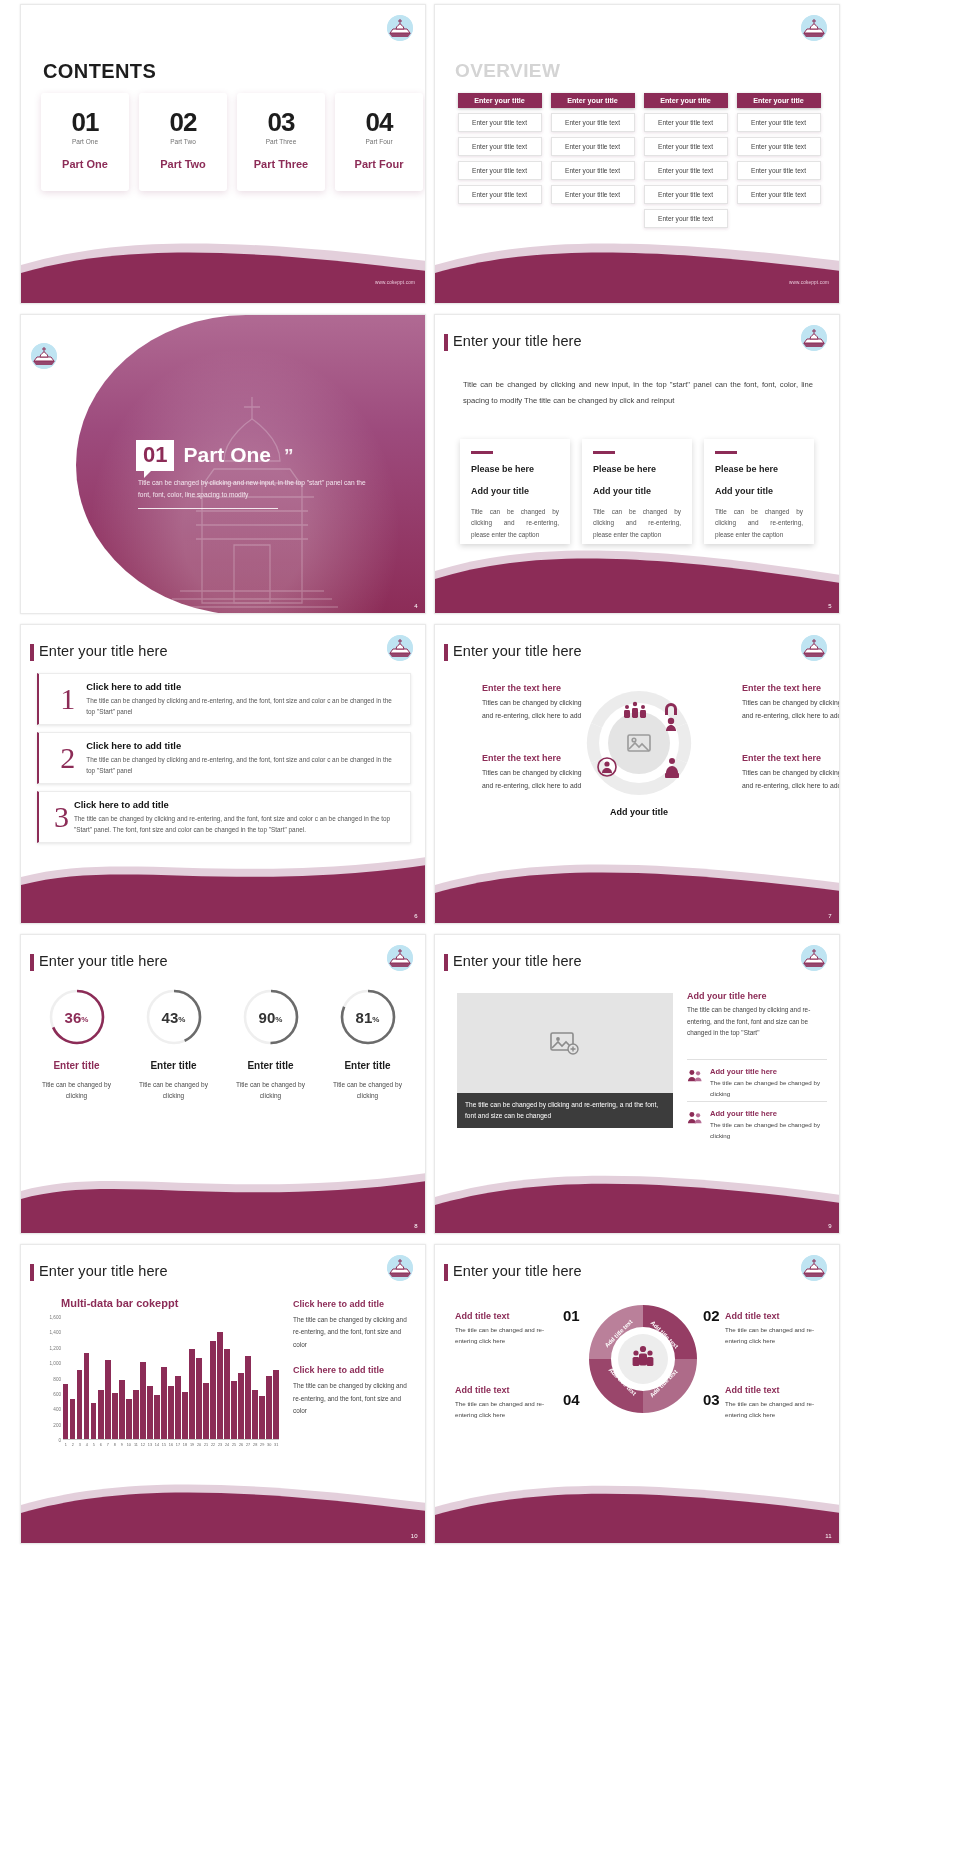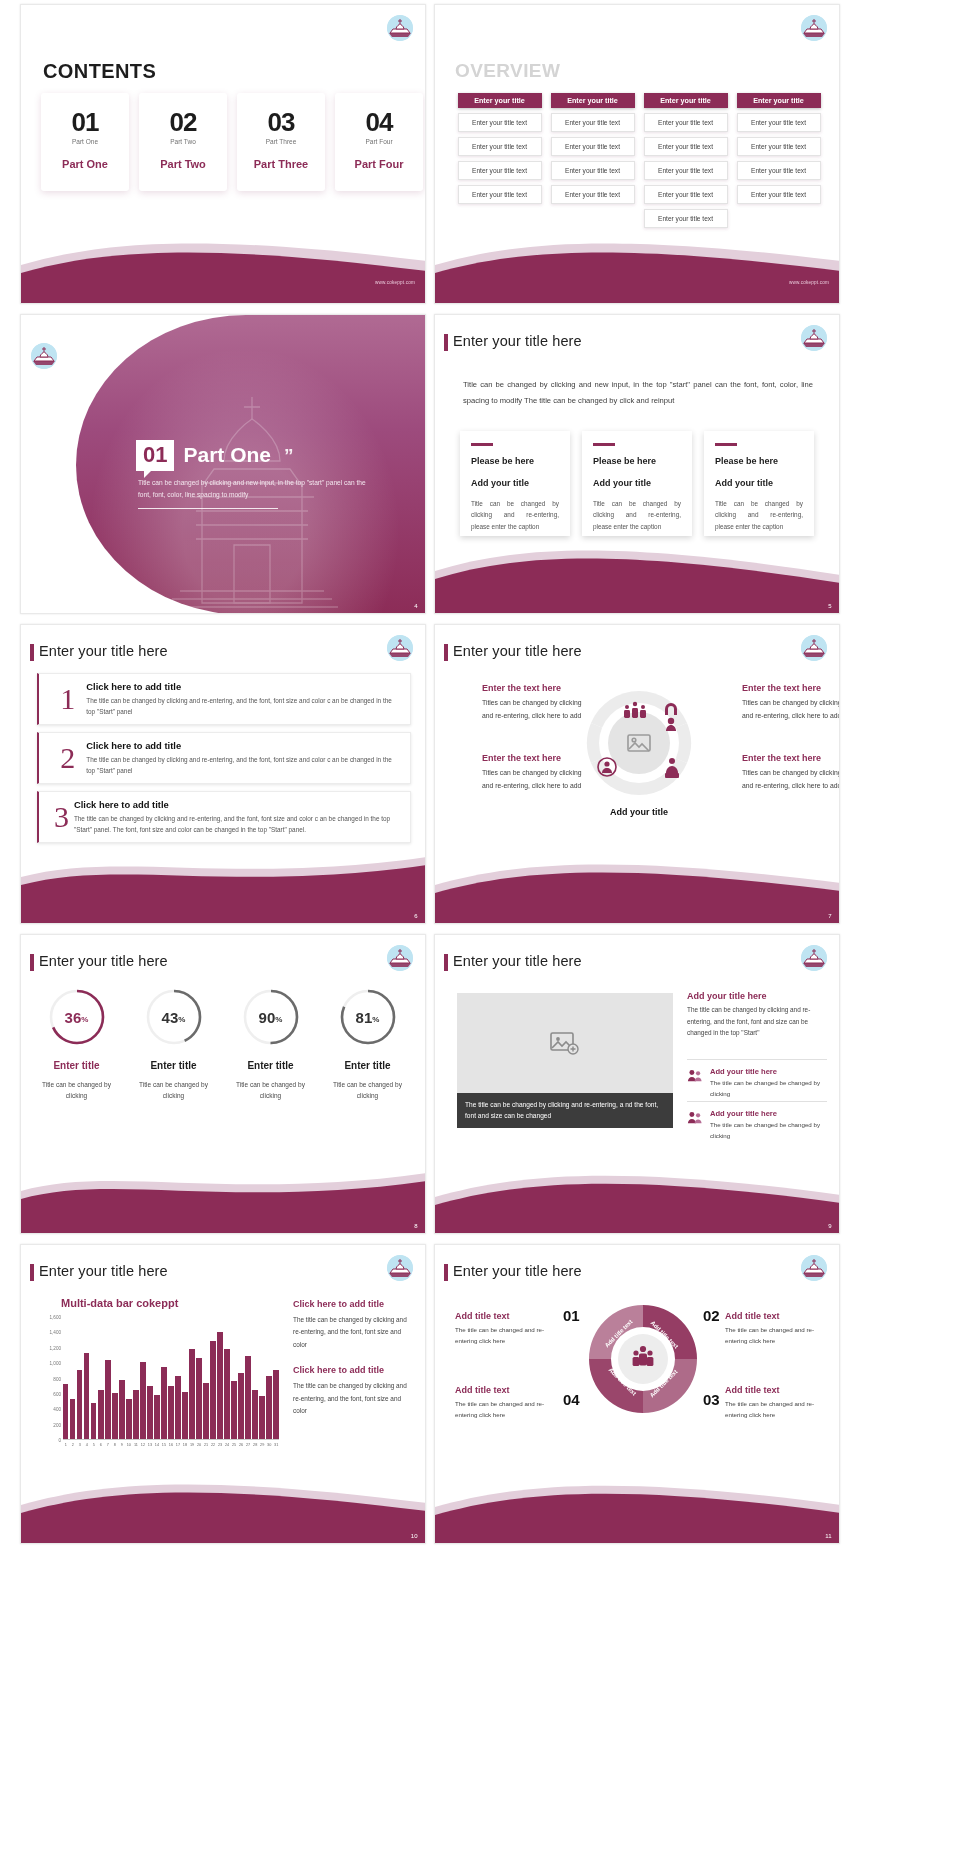--- a/index.html
+++ b/index.html
@@ -102,21 +102,21 @@
   }
   .hero-h { color:#fff; font-size:21px; font-weight:bold; margin-left:9px; }
   .hero-q { color:#fff; font-size:19px; font-weight:bold; margin-left:13px; opacity:.9; }
   .hero-p { color:#f3e6ee; font-size:6.6px; line-height:1.75; margin-top:6px; margin-left:2px;}
   .hero-rule{ width:140px; height:1px; background:rgba(255,255,255,.85); margin-top:8px; margin-left:2px;}
   
   .lead {
     position:absolute; left:28px; top:62px; width:350px;
     font-size:7.6px; line-height:2.05; color:#3d3d3d; text-align:justify;
   }
-  .tri { position:absolute; left:25px; top:116px; display:flex; gap:12px;align-items:center; }
+  .tri { position:absolute; left:25px; top:124px; display:flex; gap:12px;align-items:center; }
   .tri-card {
     width:110px; height:105px; background:#fff; box-shadow:0 2px 6px rgba(0,0,0,.17);
     padding:12px 11px;
   }
   .tri-dash { width:22px; height:3px; background:#8c2c57; }
   .tri-h { font-size:9px; font-weight:bold; color:#1d1d1d; margin-top:9px; line-height:1.42; }
   .tri-p { font-size:6.4px; color:#555; line-height:1.85; margin-top:8px; text-align:justify; }
   
   .rows { position:absolute; left:16px; top:48px; width:374px; }
   .row {

